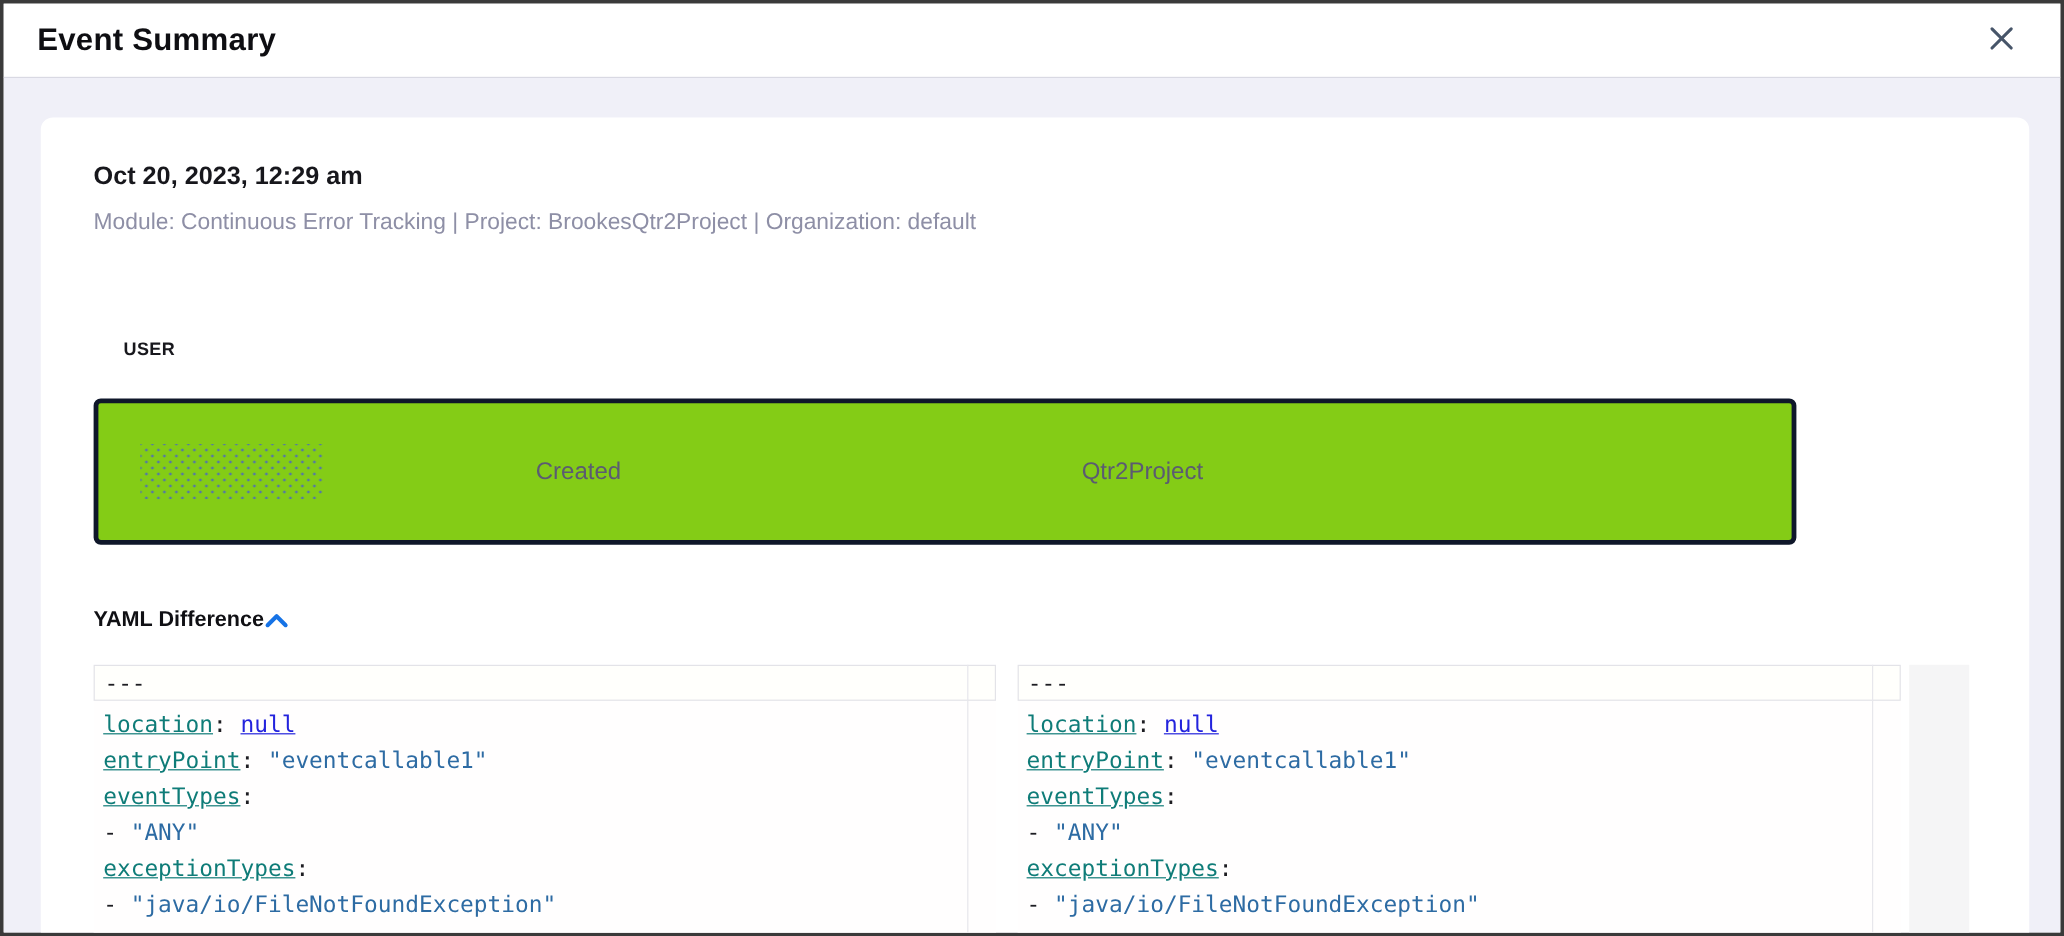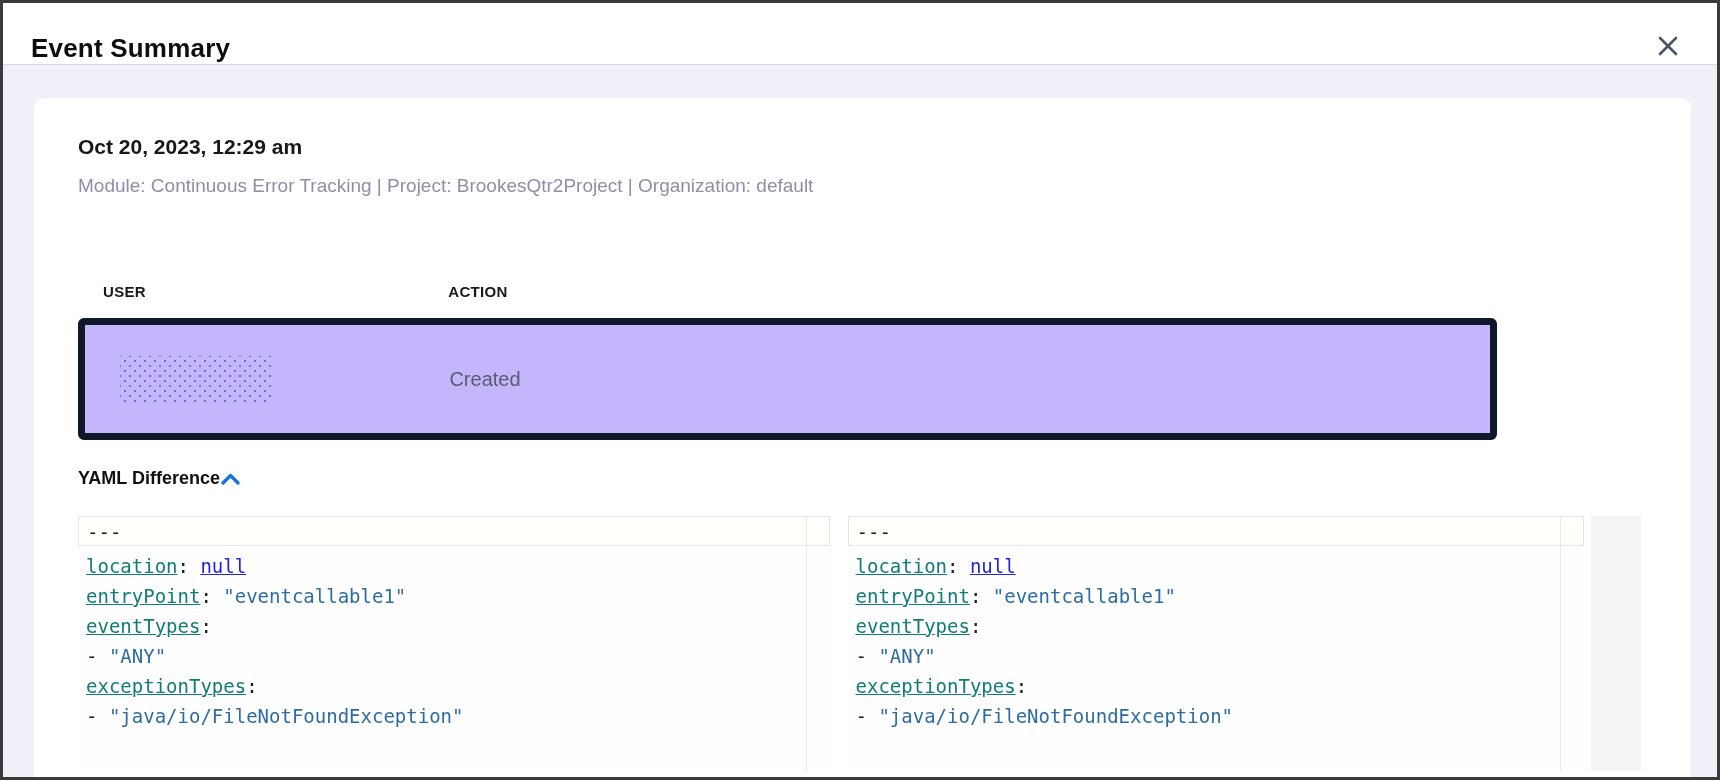--- a/index.html
+++ b/index.html
@@ -10,21 +10,21 @@
     position:relative;
     width:1720px; height:780px;
     border:3px solid #3a3a3a;
     background:#fff;
     overflow:hidden;
   }
 
   
   .modal-header {
     height:62px;
-    display:flex; align-items:flex-end; justify-content:space-between;
+    display:flex; align-items:center; justify-content:space-between;
     padding:0 32px 0 28px;
     background:#fff;
     border-bottom:1px solid #d9d9e3;
   }
   .modal-title {
     font-size:26px; font-weight:bold; color:#0e0e12; letter-spacing:.2px;
   }
   .close-btn {
     background:none; border:none; cursor:pointer;
     width:34px; height:34px; display:flex; align-items:center; justify-content:center;
@@ -62,42 +62,42 @@
   }
   .table-head { margin-top:84px; }
   .th {
     font-size:15px; font-weight:bold; color:#18181d;
     letter-spacing:.3px; line-height:20px;
   }
   .th.first { padding-left:25px; text-align:left; }
   .th.centered { text-align:center; }
 
   .table-row-box {
-    margin-top:16px;
-    border:7px solid #0f172a;
+    margin-top:30px;
+    border:4px solid #0f172a;
     border-radius:6px;
-    background:#c4b5fd;
+    background:#84cc16;
     height:122px;
     align-items:center;
   }
   .td { font-size:20px; color:var(--row-text, #5b5b72); text-align:center; }
   .td.first { text-align:left; padding-left:35px; }
   .redacted-dots {
     width:153px; height:46px;
     background-image:
       radial-gradient(circle, var(--redaction-dot,#4a64c8) 1.1px, transparent 1.4px),
       radial-gradient(circle, var(--redaction-dot,#4a64c8) 1.1px, transparent 1.4px);
     background-size:10px 10px;
     background-position:0 0, 5px 5px;
     opacity:.8;
   }
 
   
   .yaml-toggle {
-    margin-top:28px;
+    margin-top:52px;
     display:flex; align-items:center; 
     background:none; border:none; cursor:pointer;
   }
   .yaml-label { font-size:18px; font-weight:bold; color:#101014; }
 
   .diff-wrap {
     margin-top:27px;
     display:flex;
     height:255px;
   }
@@ -151,28 +151,28 @@
   </div>
 
   <div class="modal-body">
     <div class="card">
 
       <div class="event-date">Oct 20, 2023, 12:29 am</div>
       <div class="event-context">Module: Continuous Error Tracking | Project: BrookesQtr2Project | Organization: default</div>
 
       <div class="audit-grid table-head">
         <div class="th first">USER</div>
-        <div class="th centered">ACTION</div>
       </div>
 
       <div class="audit-grid table-row-box">
         <div class="td first">
           <div class="redacted-dots"></div>
         </div>
         <div class="td">Created</div>
+        <div class="td">Qtr2Project</div>
       </div>
 
       <button class="yaml-toggle">
         <span class="yaml-label">YAML Difference</span>
         <span style="display:flex;">
           <svg width="21" height="14" viewBox="0 0 21 14">
             <polyline points="3,11 10.5,3.5 18,11" fill="none" stroke="#1673e6" stroke-width="3.4" stroke-linecap="round" stroke-linejoin="round"></polyline>
           </svg>
         </span>
       </button>

